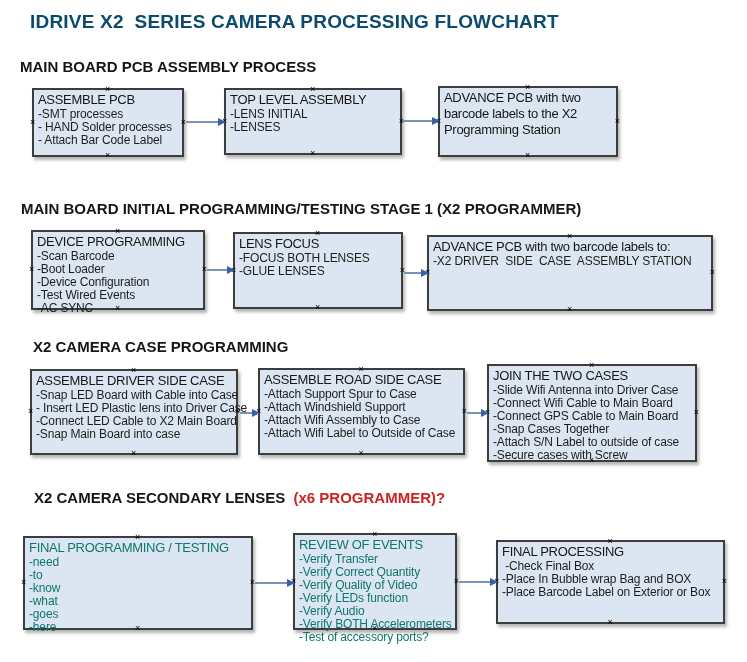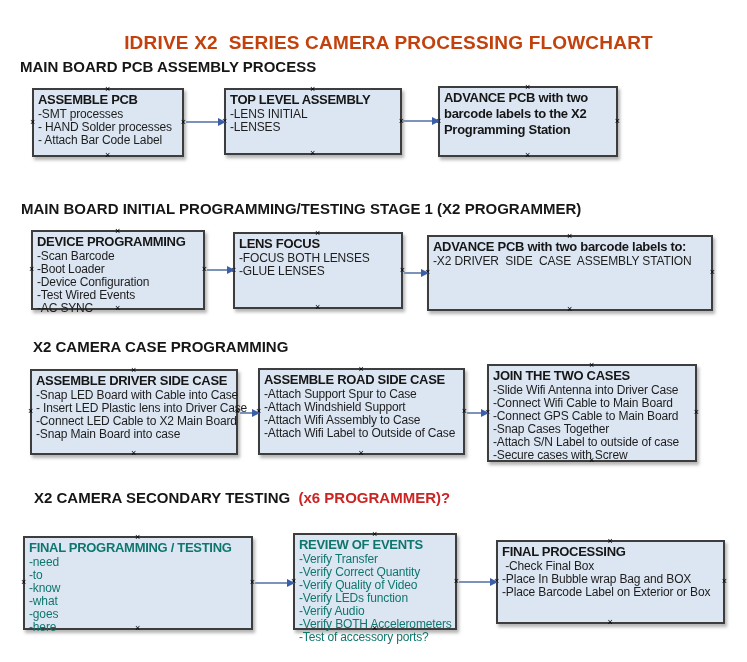--- a/index.html
+++ b/index.html
@@ -1,33 +1,33 @@
 <!DOCTYPE html>
 <html><head>
 <meta charset="utf-8">
 <style>
   html,body{margin:0;padding:0;background:#fff;}
   .canvas{
     position:relative;width:747px;height:662px;background:#ffffff;
     font-family:"Liberation Sans",sans-serif;color:#111;overflow:hidden;
   }
   .title{
-    position:absolute;top:32px;left:30px;width:717px;text-align:center;
-    font-size:19px;font-weight:bold;white-space:pre;letter-spacing:.2px;color:#c2410c;
+    position:absolute;top:11px;left:30px;width:717px;
+    font-size:19px;font-weight:bold;white-space:pre;letter-spacing:.2px;color:#0c4a6e;
   }
   .sec{
     position:absolute;font-size:15px;font-weight:bold;white-space:pre;color:#161616;
   }
   .sec .red{color:#cc2323;margin-top:36px;}
   .fbox{
     position:absolute;box-sizing:border-box;background:#dce6f2;
     border:2px solid #3d3d3d;box-shadow:2px 3px 3px rgba(130,130,130,.6);
     padding:2px 3px 0 4px;
   }
-  .bt{font-size:13px;font-weight:bold;line-height:16px;letter-spacing:-.3px;color:#161616;}
+  .bt{font-size:13px;font-weight:normal;line-height:16px;letter-spacing:-.3px;color:#161616;}
   .bt.nw{white-space:pre;}
   .bi{font-size:12px;line-height:13px;letter-spacing:-.15px;white-space:pre;color:#1d1d1d;}
   .fbox.red .bt,.fbox.red .bi{color:#0f766e;}
   .arrow{
     position:absolute;height:0;border-top:2px solid #7c92b8;
   }
   .arrow::after{
     content:"";position:absolute;right:-3px;top:-5px;width:0;height:0;
     border-left:8px solid #3a5fa8;border-top:4px solid transparent;border-bottom:4px solid transparent;
   }
@@ -43,21 +43,21 @@
 </head>
 <body>
 
 <div class="canvas">
 
   <div class="title">IDRIVE X2  SERIES CAMERA PROCESSING FLOWCHART</div>
 
   <div class="sec" style="left:20px;top:58px;">MAIN BOARD PCB ASSEMBLY PROCESS</div>
   <div class="sec" style="left:21px;top:200px;">MAIN BOARD INITIAL PROGRAMMING/TESTING STAGE 1 (X2 PROGRAMMER)</div>
   <div class="sec" style="left:33px;top:338px;">X2 CAMERA CASE PROGRAMMING</div>
-  <div class="sec" style="left:34px;top:489px;"><span>X2 CAMERA SECONDARY TESTING </span><span class="red"> (x6 PROGRAMMER)?</span></div>
+  <div class="sec" style="left:34px;top:489px;"><span>X2 CAMERA SECONDARY LENSES </span><span class="red"> (x6 PROGRAMMER)?</span></div>
 
   <div class="fbox" style="left:32px;top:88px;width:152px;height:69px;">
     <div class="bt nw">ASSEMBLE PCB</div>
     <div class="bi">-SMT processes</div>
     <div class="bi">- HAND Solder processes</div>
     <div class="bi">- Attach Bar Code Label</div>
   <span class="h ht">×</span>
       <span class="h hb">×</span>
       <span class="h hl">×</span>
       <span class="h hr">×</span>

